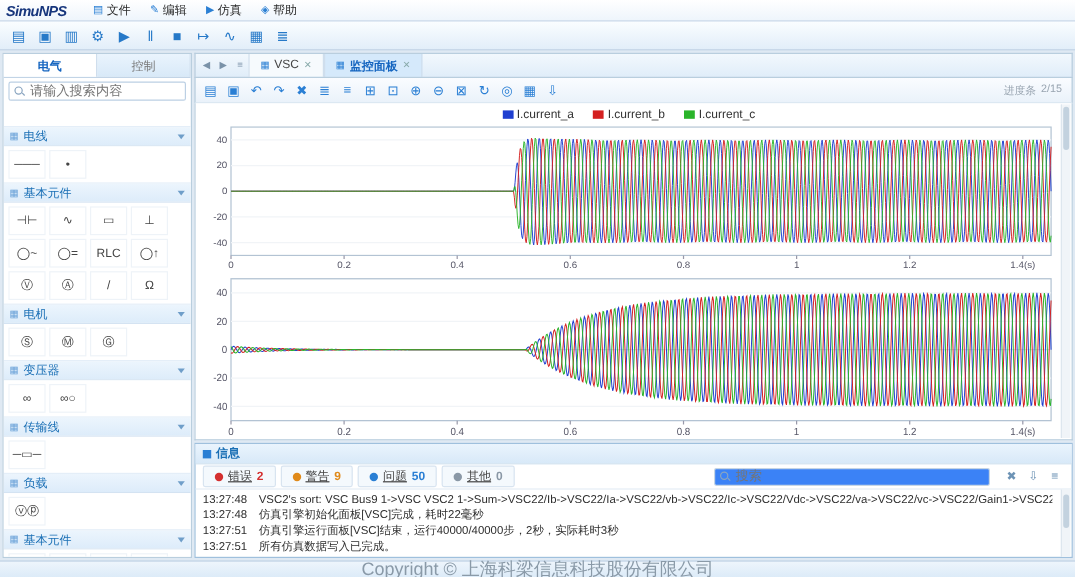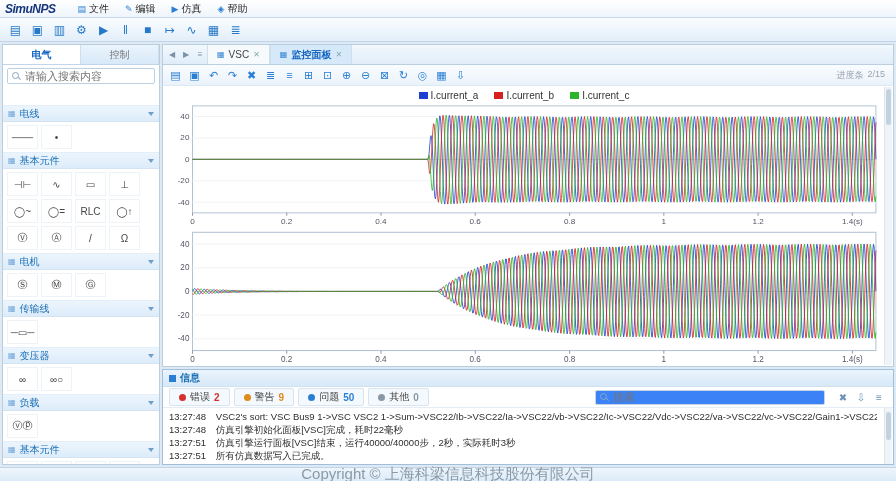--- a/index.html
+++ b/index.html
@@ -64,21 +64,21 @@
   .vthumb { position:absolute; left:1px; right:1px; top:2px; height:36px; background:#c3d2df; border-radius:3px; }
 
   
   .info-panel { height:96px; flex:none; margin-top:2px; background:#fff; border:1px solid #9fc0dd; display:flex; flex-direction:column; }
   .info-header { height:17px; flex:none; background:linear-gradient(#eaf4fd,#d8e9f8); border-bottom:1px solid #cfe0ef; display:flex; align-items:center; gap:4px; padding:0 6px; color:#1a6fb5; font-weight:bold; }
   .ih-icon { width:7px; height:7px; background:#2a7fd4; }
   .info-tabs { height:21px; flex:none; display:flex; align-items:center; gap:6px; padding:0 6px; border-bottom:1px solid #e4edf5; }
   .it-wrap { display:flex; gap:4px; }
   .info-tab { display:flex; align-items:center; gap:4px; padding:1px 9px; border:1px solid #d8e4f0; background:#f4f9fd; border-radius:2px; cursor:pointer; }
   .info-tab .dot { width:7px; height:7px; border-radius:50%; background:#999; }
-  .info-tab .it-label { color:#444; }
+  .info-tab .it-label { color:#444;text-decoration:underline; }
   .info-tab .cnt { font-weight:bold; }
   .info-search { margin-left:auto; width:230px; height:15px; border:1px solid #c5d5e5; border-radius:2px; display:flex; align-items:center; gap:4px; padding:0 4px; background:#3b82f6; }
   .info-actions { display:flex; gap:2px; padding-left:4px; }
   .ia-btn { width:16px; height:16px; border:none; background:transparent; color:#6d93b5; font-size:10px; cursor:pointer; display:flex; align-items:center; justify-content:center; font-family:inherit; }
   .info-logs-wrap { flex:1; min-height:0; position:relative; }
   .info-logs { position:absolute; inset:0 10px 0 0; padding:2px 6px; overflow:hidden; }
   .log-line { height:13px; line-height:13px; white-space:nowrap; overflow:hidden; font-size:9.5px; color:#2e2e2e; }
   .log-time { margin-right:7px; }
   .logs-scroll { top:0; bottom:0; }
   .logs-scroll .vthumb { height:28px; top:4px; }
@@ -239,42 +239,42 @@
               <div class="palette-cell">
               <span class="cell-glyph">Ⓜ</span>
             </div>
               <div class="palette-cell">
               <span class="cell-glyph">Ⓖ</span>
             </div>
             </div>
         </section>
           <section class="pal-section">
           <div class="section-header">
+            <span class="sh-label">变压器</span>
+            <span class="chev"></span>
+          </div>
+          <div class="section-body">
+
+          <div class="palette-cell">
+              <span class="cell-glyph">∞</span>
+            </div>
+              <div class="palette-cell">
+              <span class="cell-glyph">∞○</span>
+            </div>
+            </div>
+        </section>
+          <section class="pal-section">
+          <div class="section-header">
             <span class="sh-label">传输线</span>
             <span class="chev"></span>
           </div>
           <div class="section-body">
 
           <div class="palette-cell">
               <span class="cell-glyph">─▭─</span>
-            </div>
-            </div>
-        </section>
-          <section class="pal-section">
-          <div class="section-header">
-            <span class="sh-label">变压器</span>
-            <span class="chev"></span>
-          </div>
-          <div class="section-body">
-
-          <div class="palette-cell">
-              <span class="cell-glyph">∞</span>
-            </div>
-              <div class="palette-cell">
-              <span class="cell-glyph">∞○</span>
             </div>
             </div>
         </section>
           <section class="pal-section">
           <div class="section-header">
             <span class="sh-label">负载</span>
             <span class="chev"></span>
           </div>
           <div class="section-body">
 

